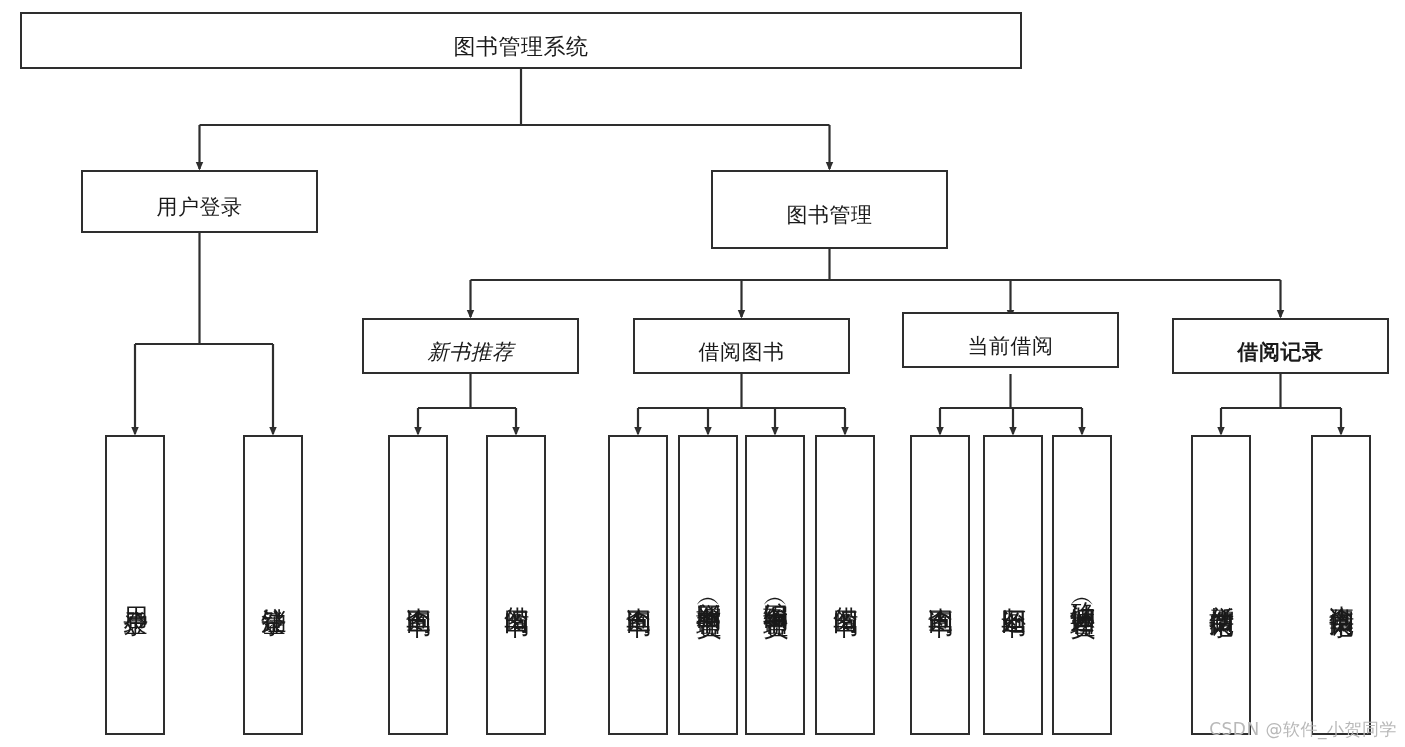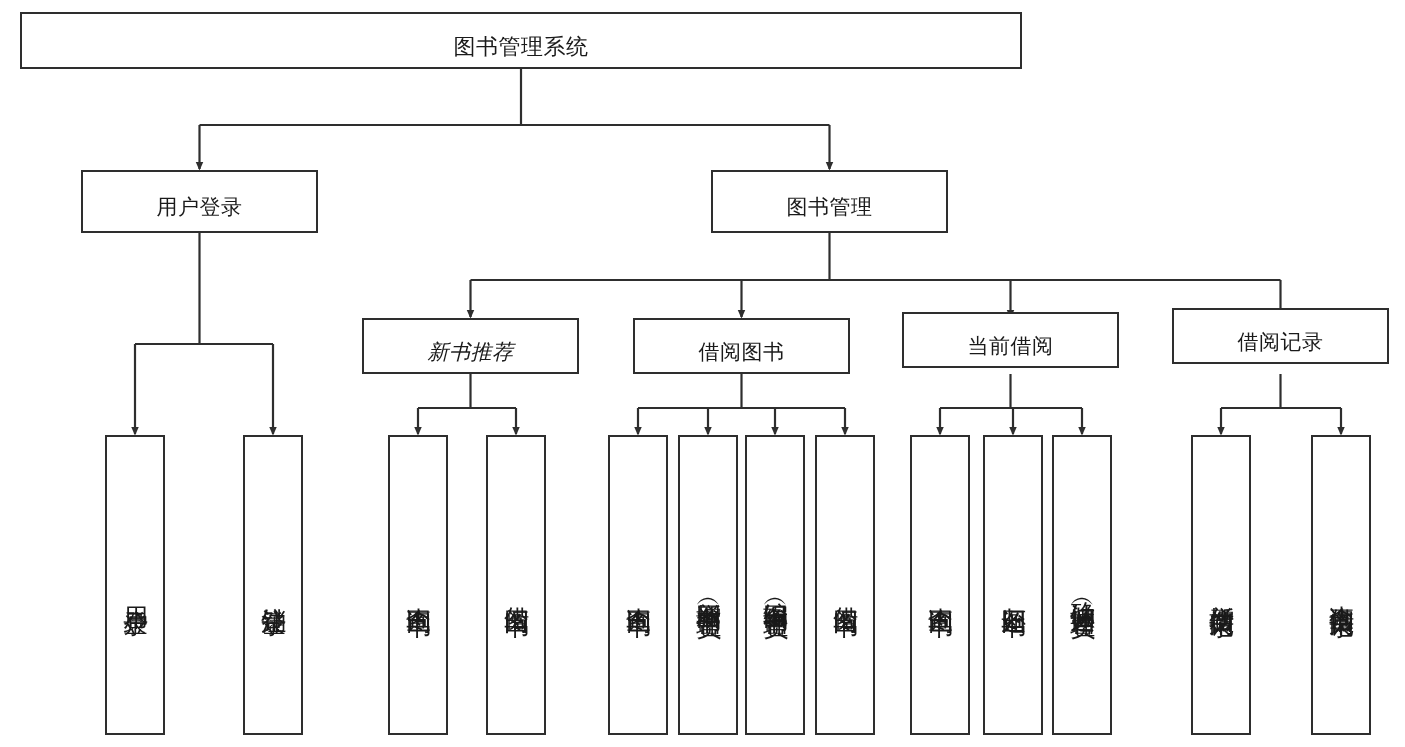--- a/index.html
+++ b/index.html
@@ -122,33 +122,33 @@
       </g>
   </svg>
 
   <div id="nodes">
       <div class="node horiz root" style="left: 20px; top: 12px; width: 1002px; height: 57px;">
         <span class="lbl">图书管理系统</span>
       </div>
       <div class="node horiz" style="left: 81px; top: 170px; width: 237px; height: 63px;">
         <span class="lbl">用户登录</span>
       </div>
-      <div class="node horiz" style="left: 711px; top: 170px; width: 237px; height: 63px;">
+      <div class="node horiz" style="left: 711px; top: 170px; width: 237px; height: 79px;">
         <span class="lbl">图书管理</span>
       </div>
       <div class="node horiz" style="left: 362px; top: 318px; width: 217px; height: 56px; font-style: italic;">
         <span class="lbl">新书推荐</span>
       </div>
       <div class="node horiz" style="left: 633px; top: 318px; width: 217px; height: 56px;">
         <span class="lbl">借阅图书</span>
       </div>
       <div class="node horiz" style="left: 902px; top: 312px; width: 217px; height: 56px;">
         <span class="lbl">当前借阅</span>
       </div>
-      <div class="node horiz" style="left: 1172px; top: 308px; width: 217px; height: 56px;">
+      <div class="node horiz" style="left: 1172px; top: 318px; width: 217px; height: 56px; font-weight: bold;">
         <span class="lbl">借阅记录</span>
       </div>
       <div class="node vert" style="left: 105px; top: 435px; width: 60px; height: 300px;">
         <span class="lbl">用户登录</span>
       </div>
       <div class="node vert" style="left: 243px; top: 435px; width: 60px; height: 300px;">
         <span class="lbl">注销登录</span>
       </div>
       <div class="node vert" style="left: 388px; top: 435px; width: 60px; height: 300px;">
         <span class="lbl">查询图书</span>
@@ -178,13 +178,14 @@
         <span class="lbl">确认归还（管理员）</span>
       </div>
       <div class="node vert" style="left: 1191px; top: 435px; width: 60px; height: 300px;">
         <span class="lbl">新增借阅记录</span>
       </div>
       <div class="node vert" style="left: 1311px; top: 435px; width: 60px; height: 300px;">
         <span class="lbl">查询借阅记录</span>
       </div>
     </div>
 
+  <div id="watermark">CSDN @软件_小贺同学</div>
 </div>
 
 </body></html>

